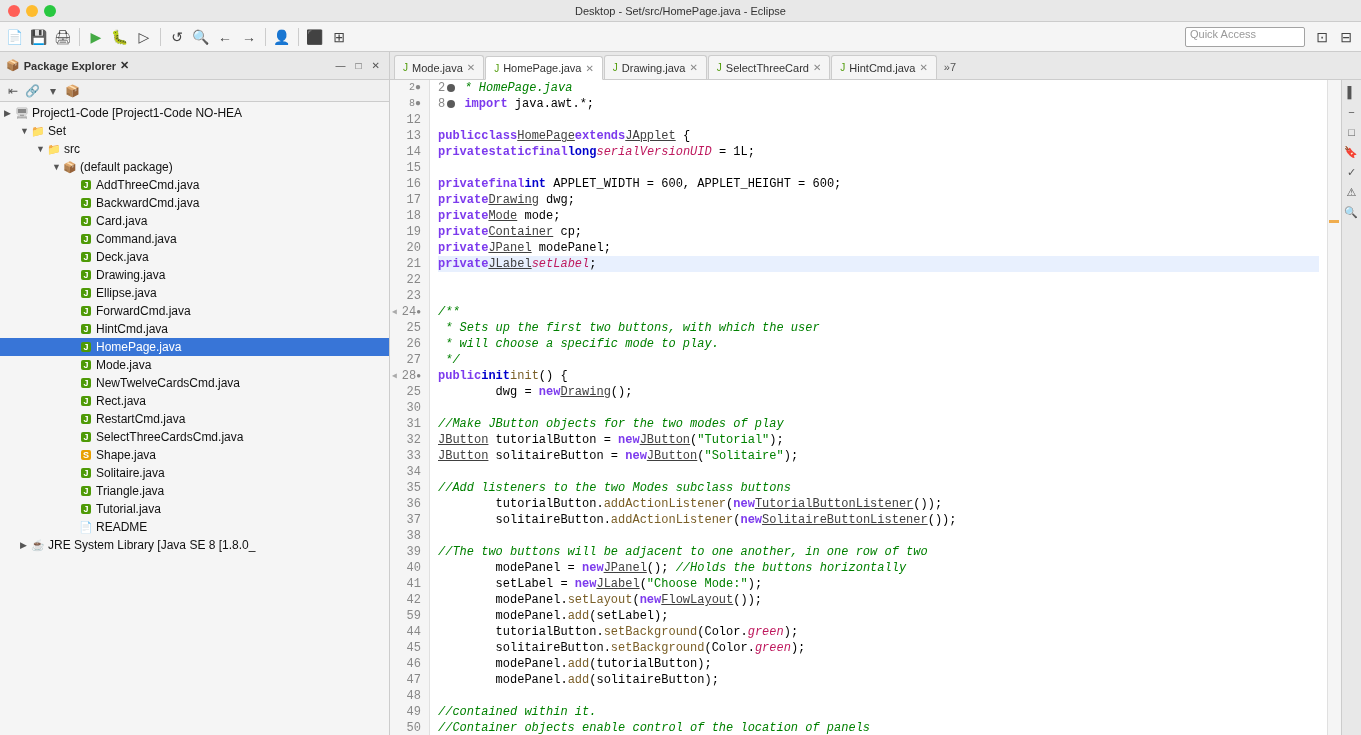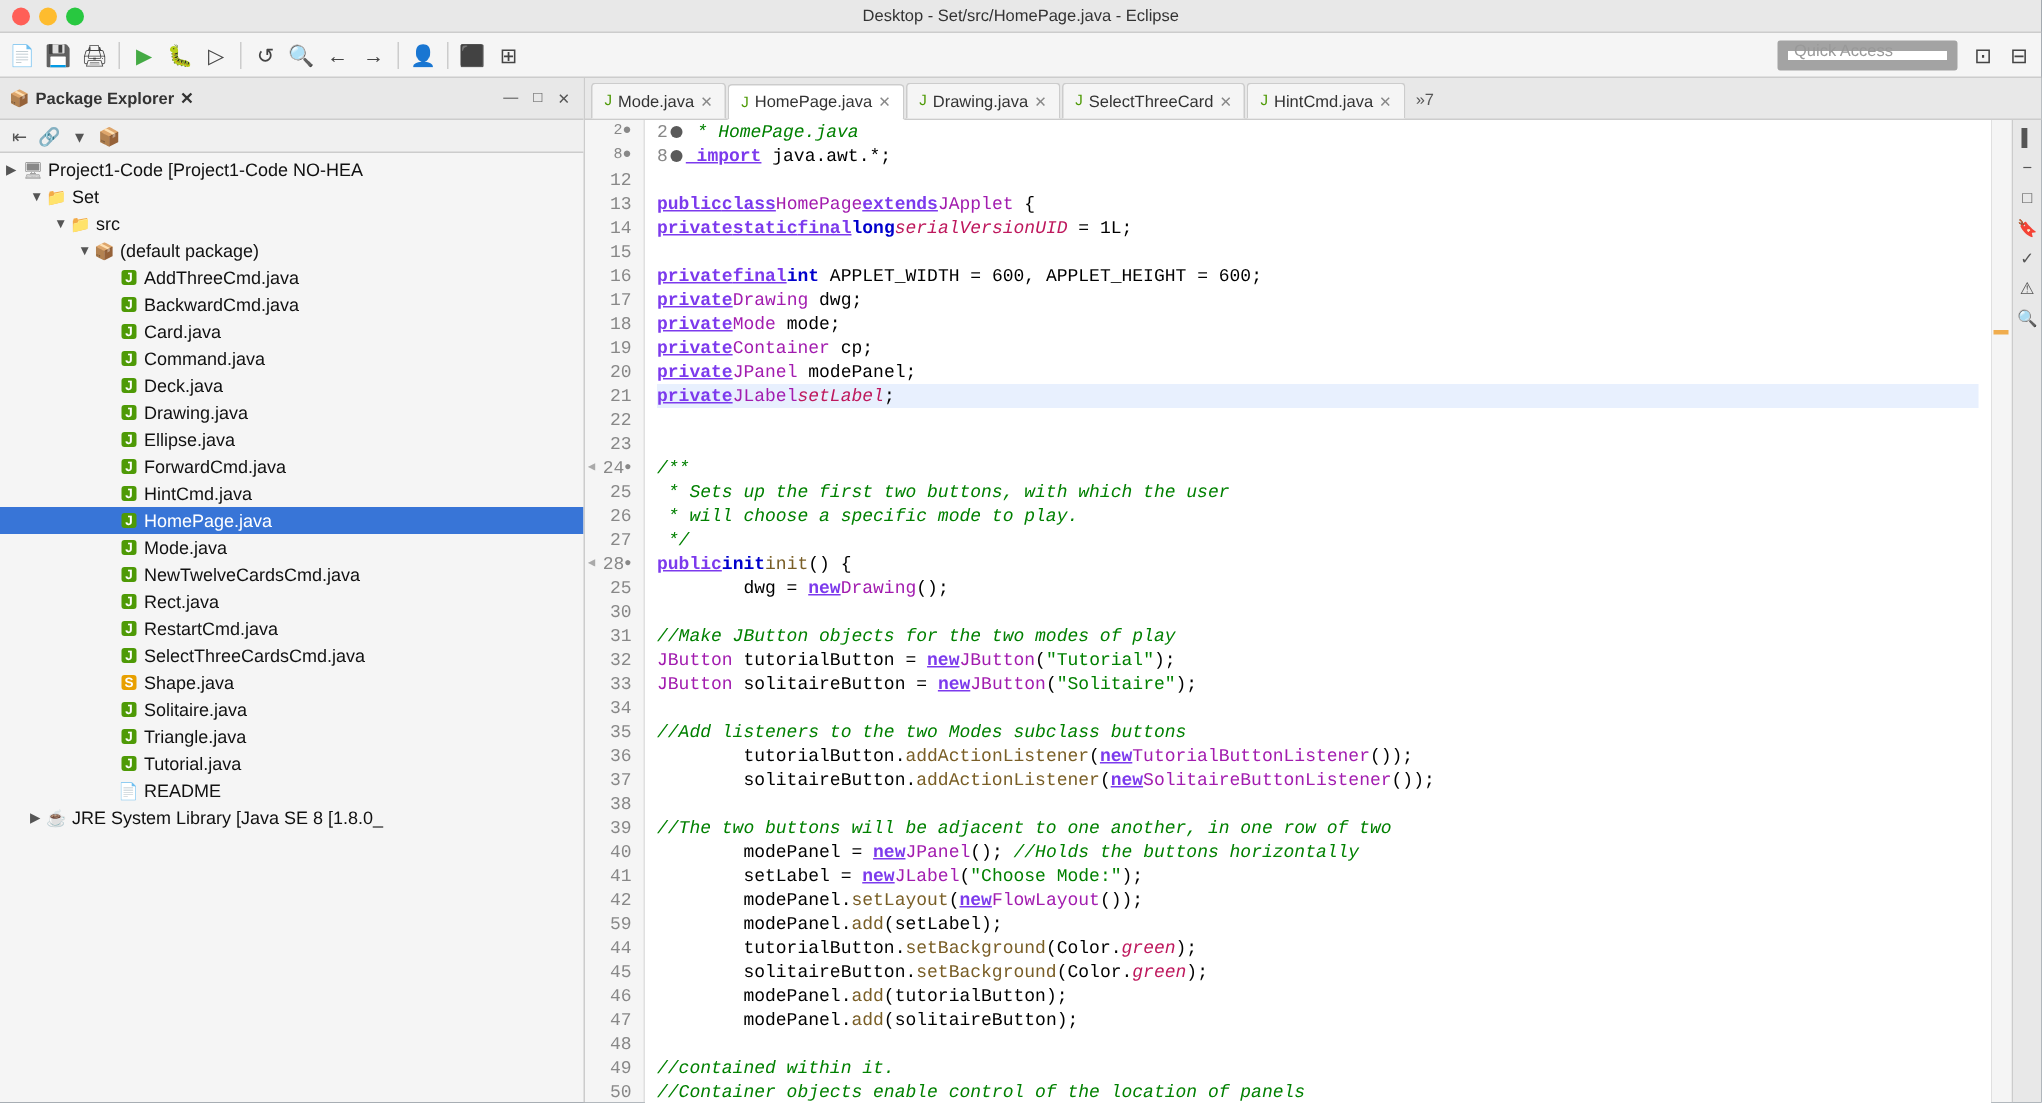--- a/index.html
+++ b/index.html
@@ -63,25 +63,25 @@
     }
     .toolbar-sep {
       width: 1px; height: 18px;
       background: #ccc;
       margin: 0 3px;
     }
     .quick-access-box {
       margin-left: auto;
       width: 120px;
       height: 20px;
-      border: 7px solid #a3a3a3;
+      border: 1px solid #a3a3a3;
       background: white;
       border-radius: 2px;
       display: flex;
-      align-items: flex-end;
+      align-items: flex-start;
       padding: 0 4px;
       font-size: 11px;
       color: #999;
     }
 
     
     #main {
       display: flex;
       height: calc(735px - 22px - 30px);
     }
@@ -285,27 +285,27 @@
       height: 16px;
       white-space: pre;
       display: flex;
       align-items: center;
     }
     .code-line.highlighted {
       background: #e8f0fe;
     }
 
     
-    .kw { color: #7c3aed; font-weight: bold; text-decoration: underline; } 
+    .kw { color: #7c3aed; font-weight: bold; } 
     .kw2 { color: #0000cc; font-weight: bold; }
     .str { color: #008000; }
     .comment { color: #008000; font-style: italic; }
     .method { color: #795e26; }
     .field { color: #be185d; font-style: italic; }
-    .cls { color: #a21caf; }
+    .cls { color: #404040; text-decoration: underline; }
 
     
     #right-gutter {
       width: 14px;
       background: #f5f5f5;
       border-left: 1px solid #e0e0e0;
       position: relative;
     }
     .gutter-marker {
       position: absolute;

